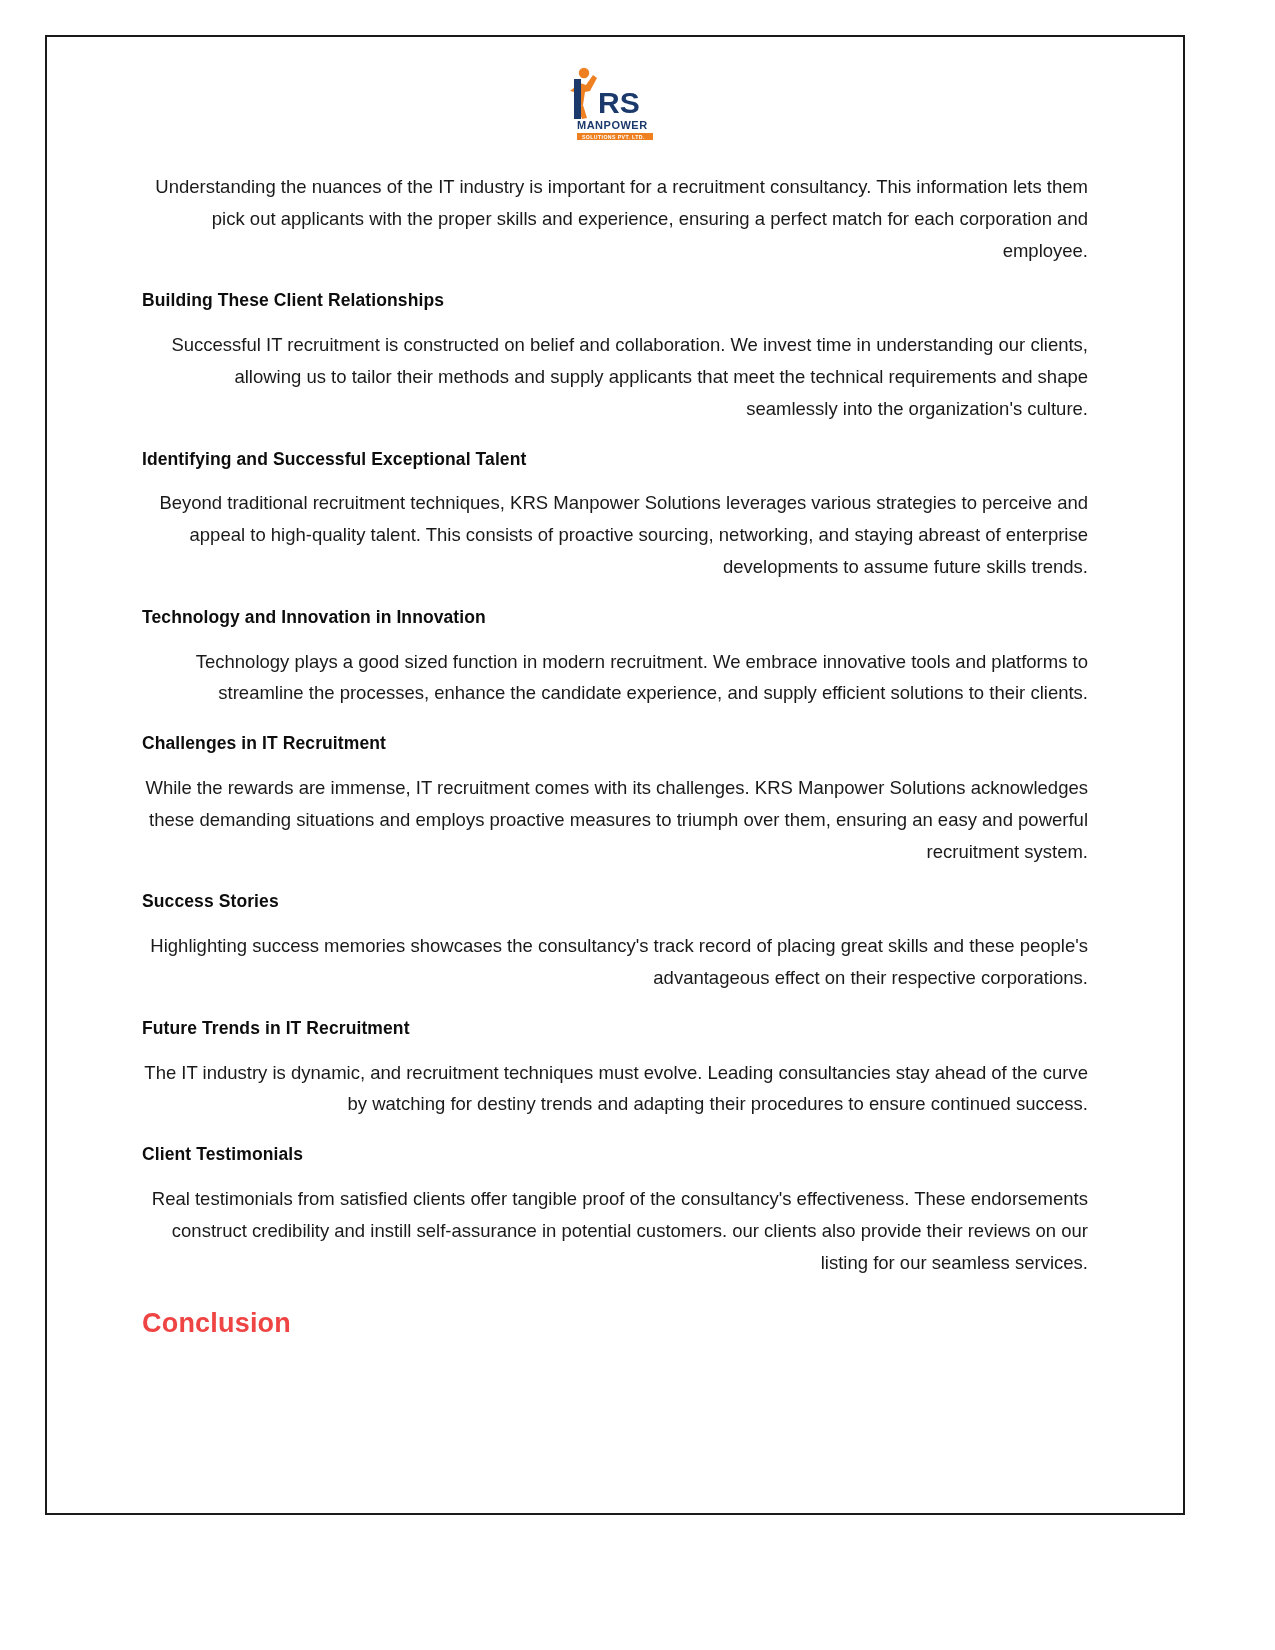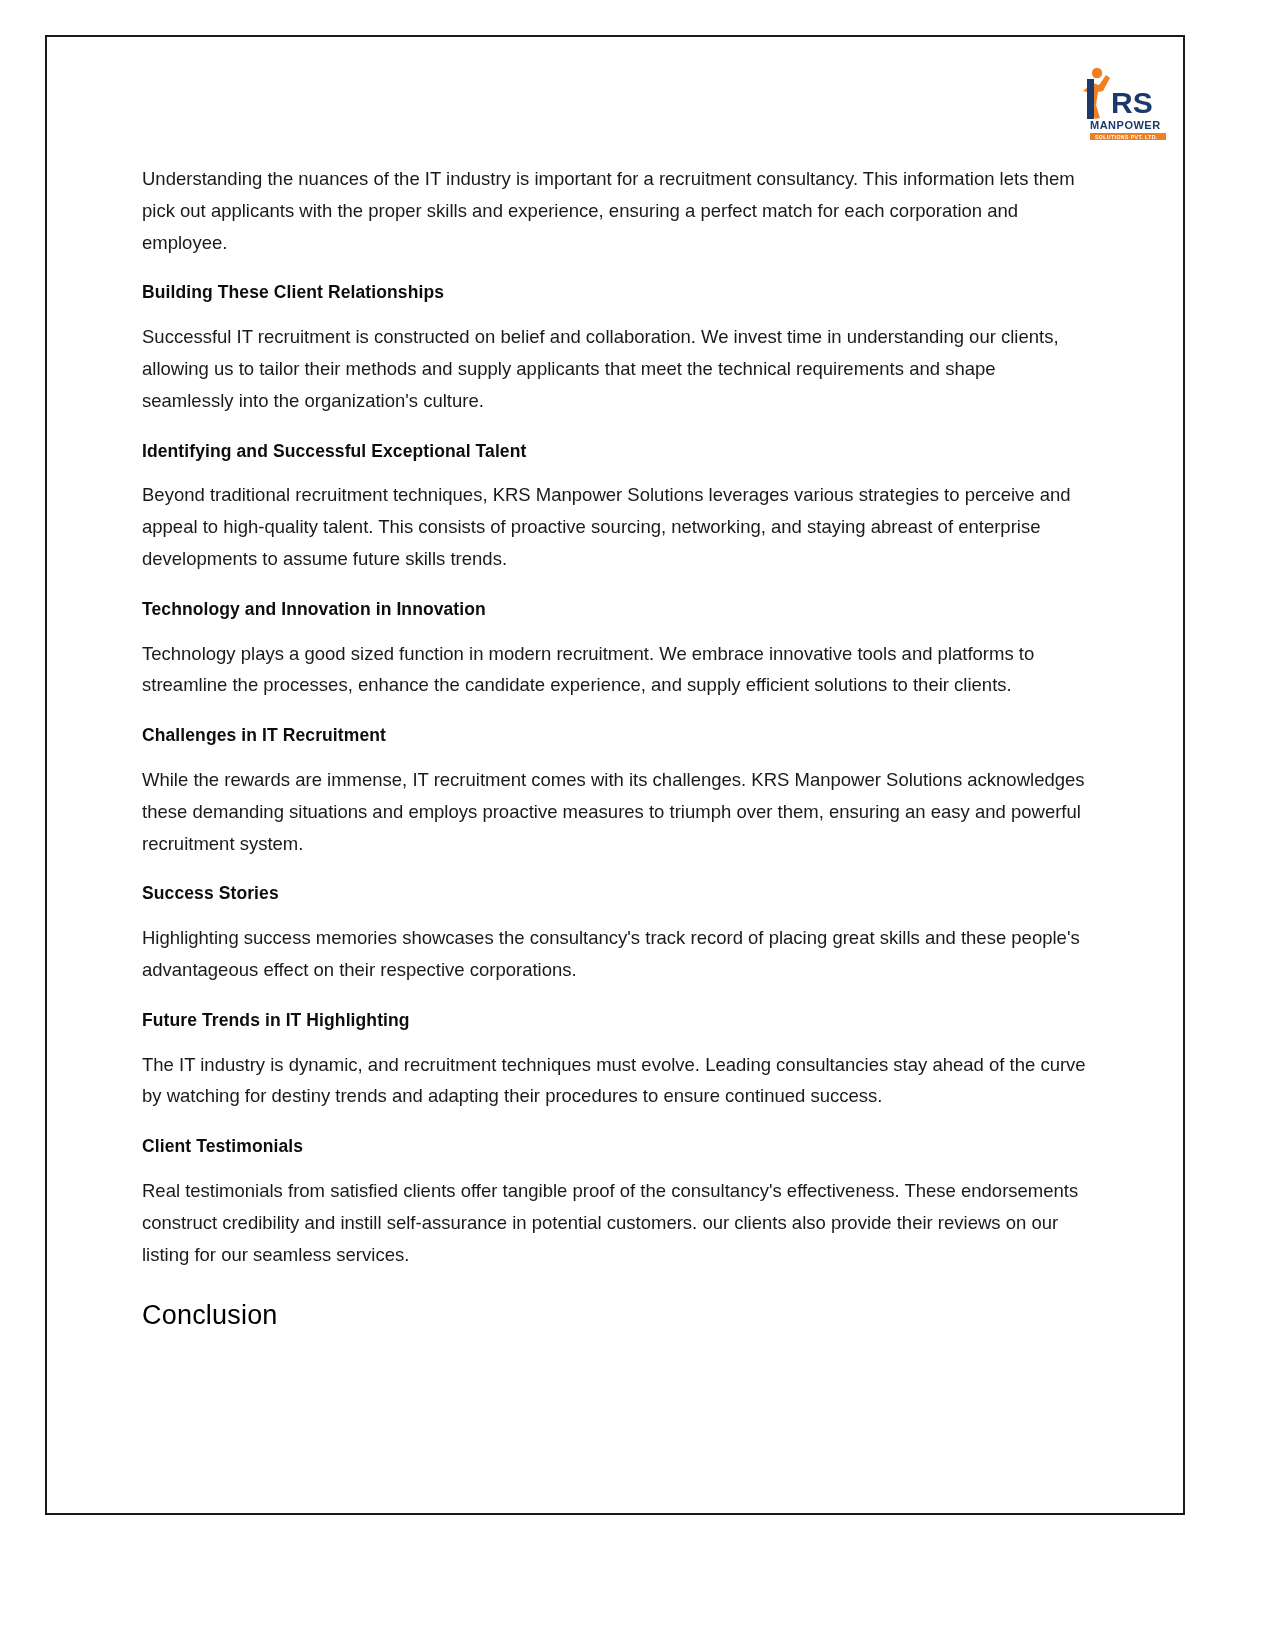--- a/index.html
+++ b/index.html
@@ -21,21 +21,21 @@
     width: 1140px;
     height: 1480px;
     border: 2px solid #1a1a1a;
     background: #ffffff;
     box-sizing: border-box;
     overflow: hidden;
   }
   .logo-wrap {
     width: 100%;
     display: flex;
-    justify-content: flex-end;
+    justify-content: center;
     align-items: flex-start;
     padding-top: 26px;
     box-sizing: border-box;
   }
   .logo {
     width: 110px;
     height: 82px;
     position: relative;
   }
   .logo svg { display: block; }
@@ -47,30 +47,31 @@
     font-size: 17.5px;
     font-weight: bold;
     margin: 0 0 17px 0;
     line-height: 1.3;
     color: #0d0d0d;
     letter-spacing: 0.1px;
   }
   p.body-text {
     font-size: 18.5px;
     line-height: 1.72;
-    margin: 8px 0 23px 0;
+    margin: 16px 0 23px 0;
     color: #1a1a1a;
     font-weight: 400;
+    text-align: right;
   }
   .block { margin-bottom: 0; }
   h1.conclusion {
     font-size: 27px;
-    font-weight: normal;
+    font-weight: bold;
     margin: 30px 0 0 0;
-    color: #000000;
+    color: #ef4444;
     letter-spacing: 0.2px;
   }
 </style>
 </head>
 <body>
 
 <div class="page">
 
   <div class="logo-wrap">
     <div class="logo">
@@ -117,21 +118,21 @@
       <h2 class="section-heading">Challenges in IT Recruitment</h2>
       <p class="body-text">While the rewards are immense, IT recruitment comes with its challenges. KRS Manpower Solutions acknowledges these demanding situations and employs proactive measures to triumph over them, ensuring an easy and powerful recruitment system.</p>
     </div>
 
     <div class="block">
       <h2 class="section-heading">Success Stories</h2>
       <p class="body-text">Highlighting success memories showcases the consultancy's track record of placing great skills and these people's advantageous effect on their respective corporations.</p>
     </div>
 
     <div class="block">
-      <h2 class="section-heading">Future Trends in IT Highlighting</h2>
+      <h2 class="section-heading">Future Trends in IT Recruitment</h2>
       <p class="body-text">The IT industry is dynamic, and recruitment techniques must evolve. Leading consultancies stay ahead of the curve by watching for destiny trends and adapting their procedures to ensure continued success.</p>
     </div>
 
     <div class="block">
       <h2 class="section-heading">Client Testimonials</h2>
       <p class="body-text">Real testimonials from satisfied clients offer tangible proof of the consultancy's effectiveness. These endorsements construct credibility and instill self-assurance in potential customers. our clients also provide their reviews on our listing for our seamless services.</p>
     </div>
 
     <h1 class="conclusion">Conclusion</h1>
 

